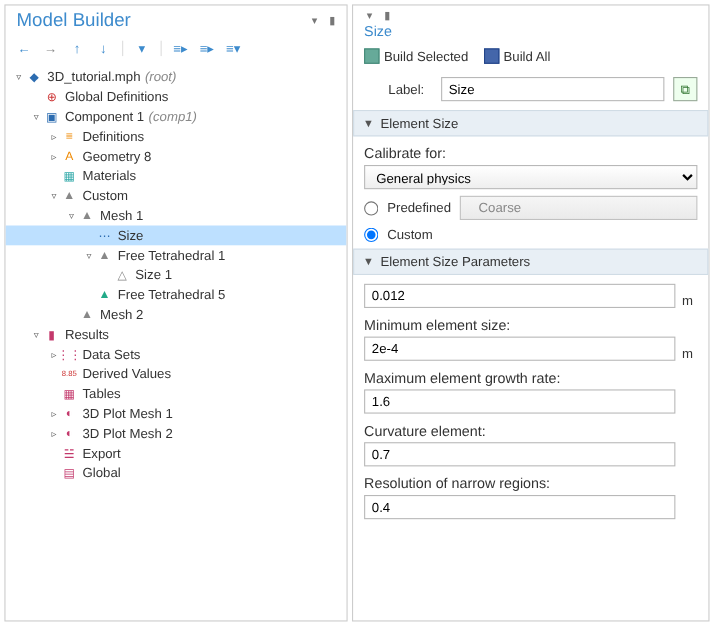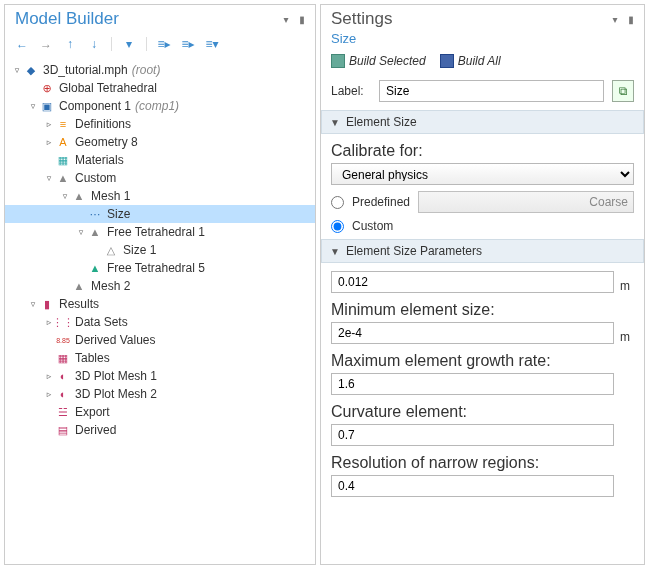--- a/index.html
+++ b/index.html
@@ -18,37 +18,37 @@
 .tb-btn { width: 18px; height: 18px; display: flex; align-items: center; justify-content: center; color: #3d8bcd; font-size: 12px; }
 .tb-sep { width: 1px; height: 14px; background: #ddd; margin: 0 2px; }
 .tree { flex: 1; overflow: auto; padding: 4px 0; }
 .node { display: flex; align-items: center; height: 18px; padding-right: 6px; white-space: nowrap; cursor: default; }
 .node.selected { background: #bde0ff; }
 .exp { width: 12px; text-align: center; font-size: 9px; color: #666; display: inline-block; }
 .exp.blank { visibility: hidden; }
 .nic { width: 16px; height: 16px; display: inline-flex; align-items: center; justify-content: center; margin-right: 4px; font-size: 11px; }
 .lbl { font-size: 12px; }
 .ann { color: #888; font-style: italic; margin-left: 4px; }
-.build-row { display: flex; gap: 14px; padding: 4px 10px 8px 10px; align-items: center; font-size: 12px; font-style: italic; }
+.build-row { display: flex; gap: 14px; padding: 4px 10px 8px 10px; align-items: center; font-size: 12px; }
 .build-item { display: flex; align-items: center; gap: 4px; }
 .bic { width: 14px; height: 14px; background: #6a9; display: inline-block; border: 1px solid #487; }
 .bic.all { background: #46a; border-color: #248; }
 .form { padding: 4px 10px; }
 .row { display: flex; align-items: center; margin-bottom: 8px; gap: 8px; }
-.row label { min-width: 40px; }
+.row label { min-width: 40px; margin-left: 22px; }
 input[type=text] { border: 1px solid #b8b8b8; padding: 3px 6px; font-size: 12px; height: 22px; background: #fff; }
 .label-input { flex: 1; }
 .go-btn { width: 22px; height: 22px; border: 1px solid #9a9; background: #efe; display: flex; align-items: center; justify-content: center; color: #373; font-size: 12px; }
 .section-head { background: #e8eff5; border: 1px solid #d0dce5; padding: 4px 8px; margin: 4px -10px 8px -10px; display: flex; align-items: center; gap: 6px; font-size: 12px; }
 .sec-arrow { font-size: 10px; color: #555; }
-.field-label { font-size: 16px; margin-bottom: 3px; display: block; }
+.field-label { font-size: 13px; margin-bottom: 3px; display: block; }
 select { width: 100%; border: 1px solid #b8b8b8; background: linear-gradient(#fff,#eee); padding: 3px 6px; font-size: 12px; height: 22px; }
 .radio-row { display: flex; align-items: center; gap: 8px; margin: 6px 0; }
 .radio-row input[type=radio] { margin: 0; }
-.predef-sel { flex: 1; color: #888; background: linear-gradient(#f5f5f5,#eaeaea); height: 22px; border: 1px solid #c0c0c0; padding: 3px 5px; text-align: right; }
+.predef-sel { flex: 1; color: #888; background: linear-gradient(#f5f5f5,#eaeaea); height: 22px; border: 1px solid #c0c0c0; padding: 3px 16px; }
 .param { margin-bottom: 8px; }
 .param-row { display: flex; align-items: flex-end; gap: 6px; }
 .param-row input { flex: 1; }
 .unit { width: 14px; }
 
 .i-blue { color: #2c6cb0; }
 .i-green { color: #2a8; }
 .i-red { color: #c33; }
 .i-orange { color: #e80; }
 .i-gray { color: #888; }
@@ -82,21 +82,21 @@
   <div class="tree" id="tree">
         <div class="node" style="padding-left: 6px;">
           <span class="exp">▿</span>
           <span class="nic i-blue" style="font-size: 11px;">◆</span>
           <span class="lbl">3D_tutorial.mph</span>
           <span class="ann">(root)</span>
         </div>
         <div class="node" style="padding-left: 22px;">
           <span class="exp blank">▹</span>
           <span class="nic i-red" style="font-size: 11px;">⊕</span>
-          <span class="lbl">Global Tetrahedral</span>
+          <span class="lbl">Global Definitions</span>
         </div>
         <div class="node" style="padding-left: 22px;">
           <span class="exp">▿</span>
           <span class="nic i-blue" style="font-size: 11px;">▣</span>
           <span class="lbl">Component 1</span>
           <span class="ann">(comp1)</span>
         </div>
         <div class="node" style="padding-left: 38px;">
           <span class="exp">▹</span>
           <span class="nic i-orange" style="font-size: 11px;">≡</span>
@@ -178,28 +178,27 @@
           <span class="lbl">3D Plot Mesh 2</span>
         </div>
         <div class="node" style="padding-left: 38px;">
           <span class="exp blank">▹</span>
           <span class="nic i-pink" style="font-size: 11px;">☱</span>
           <span class="lbl">Export</span>
         </div>
         <div class="node" style="padding-left: 38px;">
           <span class="exp blank">▹</span>
           <span class="nic i-pink" style="font-size: 11px;">▤</span>
-          <span class="lbl">Derived</span>
+          <span class="lbl">Global</span>
         </div>
       </div>
 </div>
 
 <div class="panel right">
   <div class="panel-header">
-    <div class="panel-title settings">Settings</div>
     <div class="hdr-icons">
       <span class="hdr-ic">▾</span>
       <span class="hdr-ic">▮</span>
     </div>
   </div>
   <div class="sub">Size</div>
   <div class="build-row">
     <div class="build-item">
       <span class="bic"></span>
       <span>Build Selected</span>

